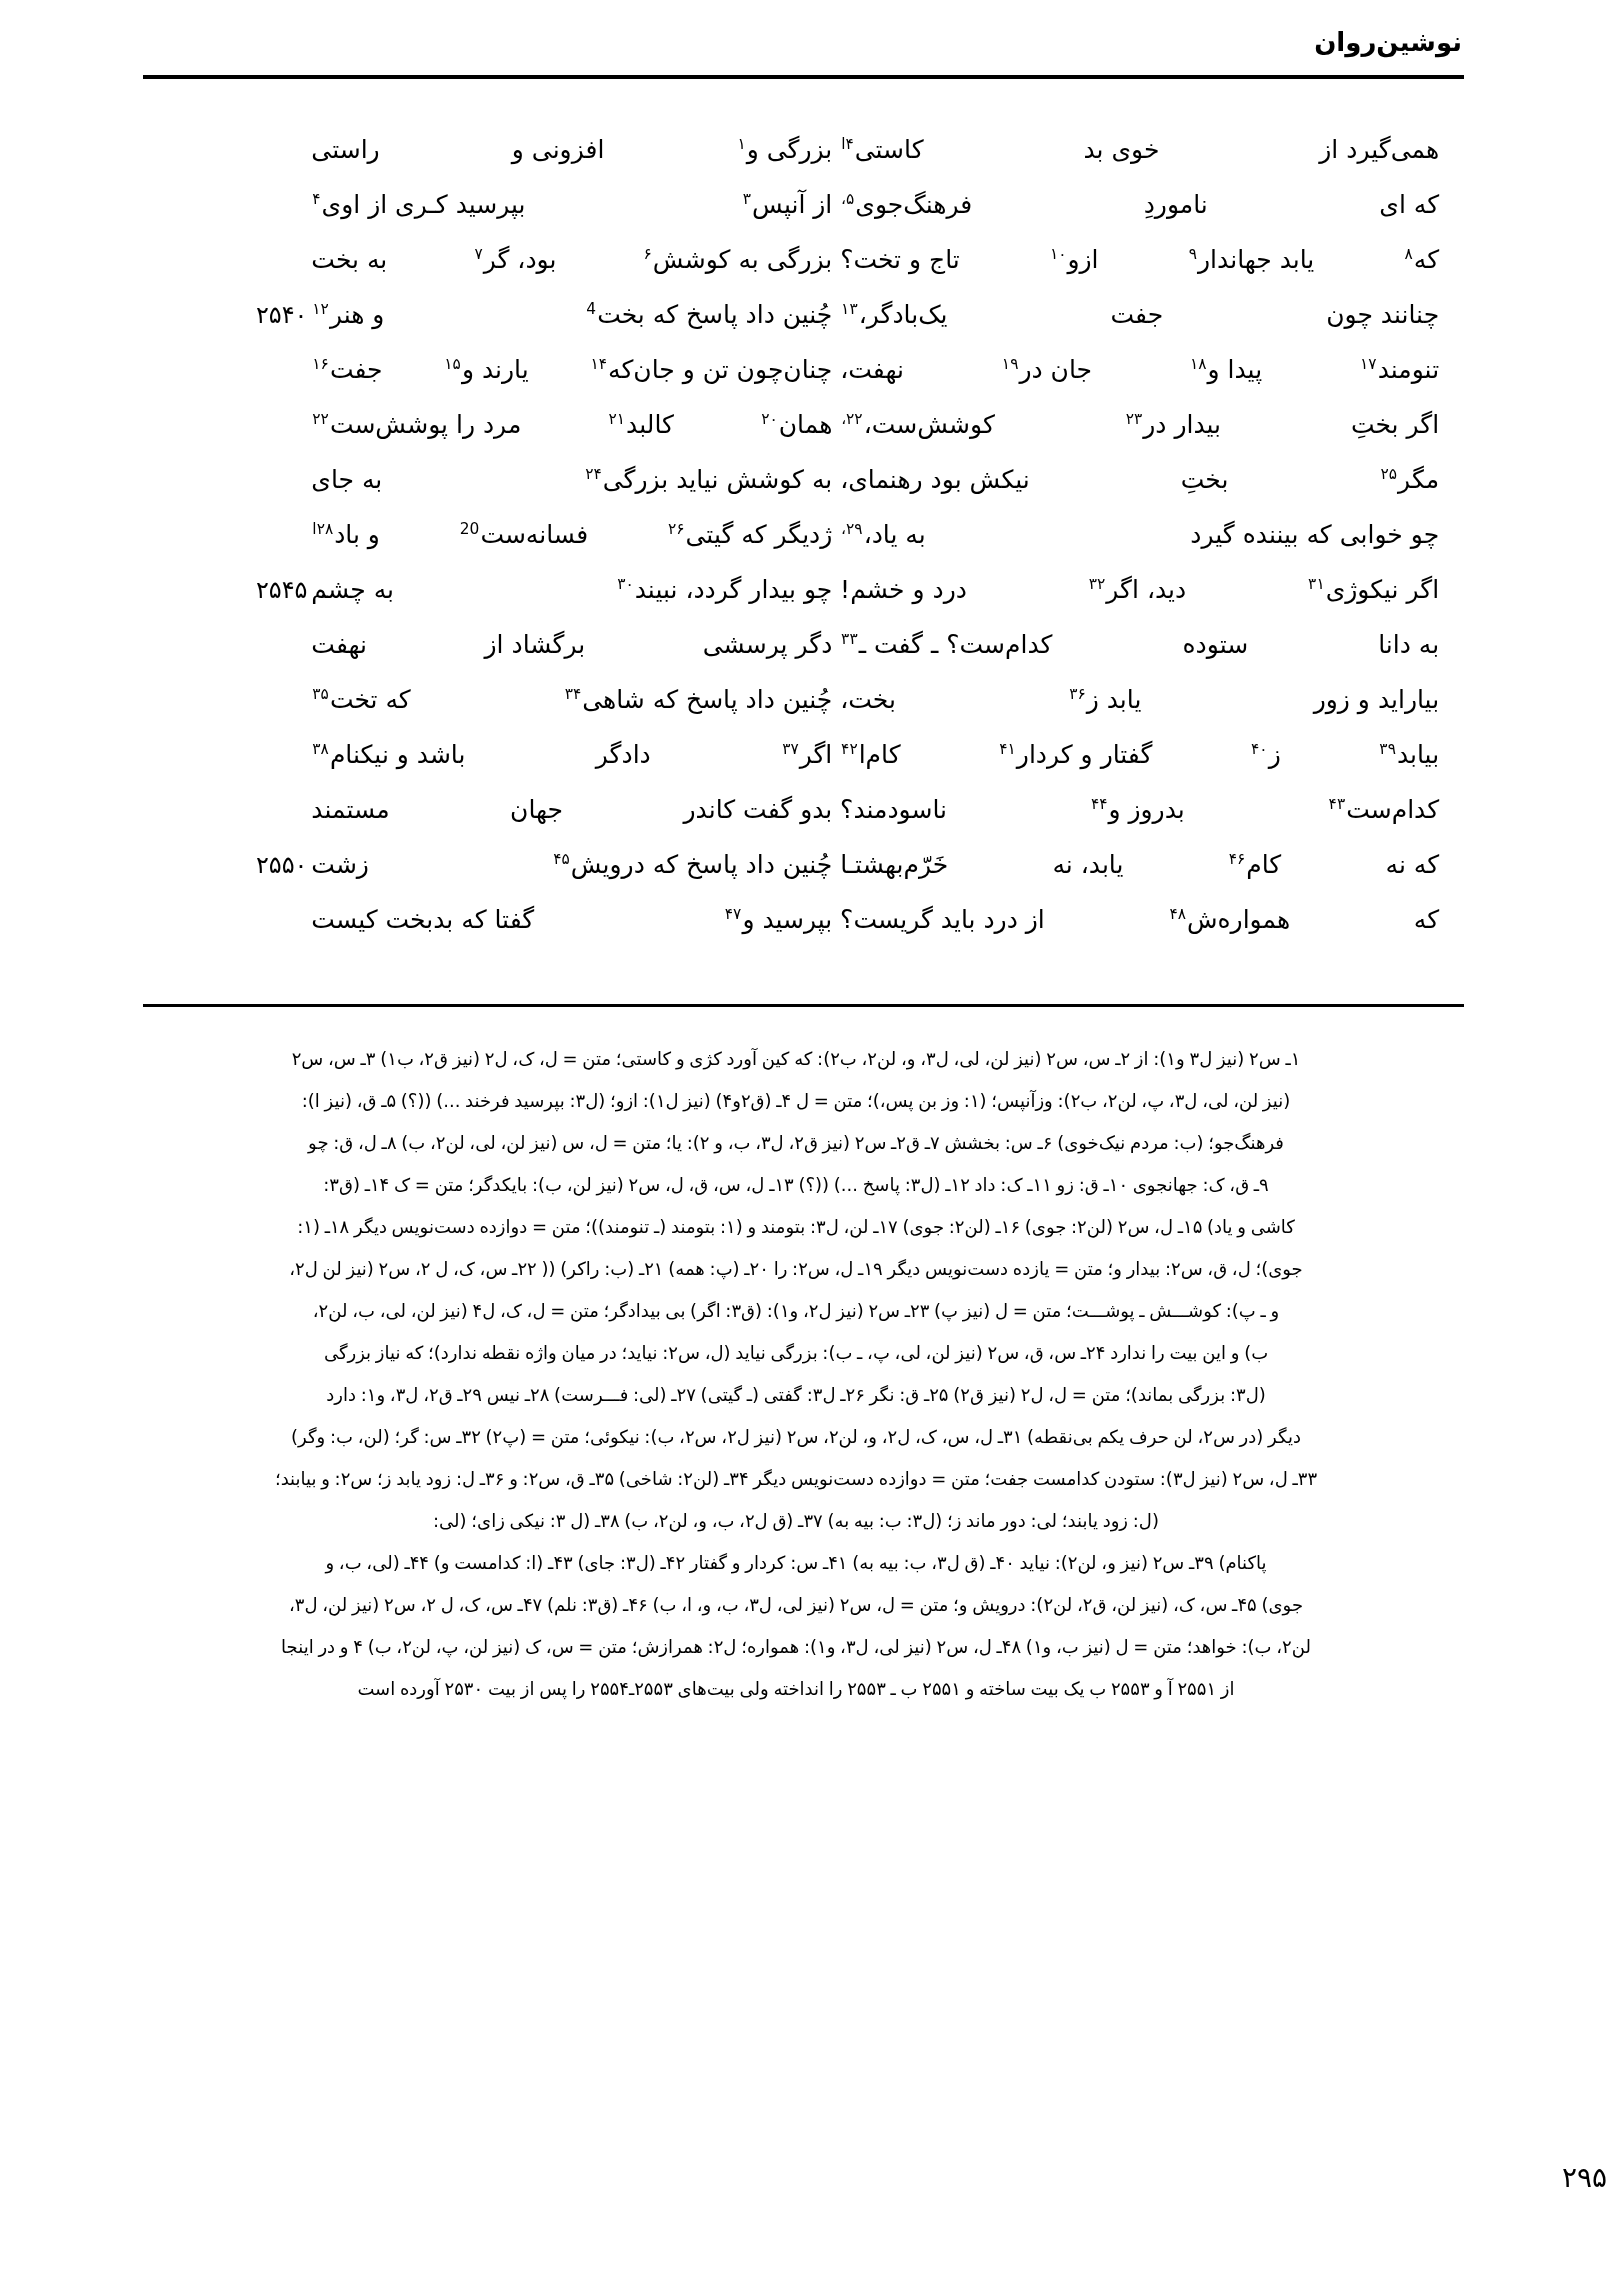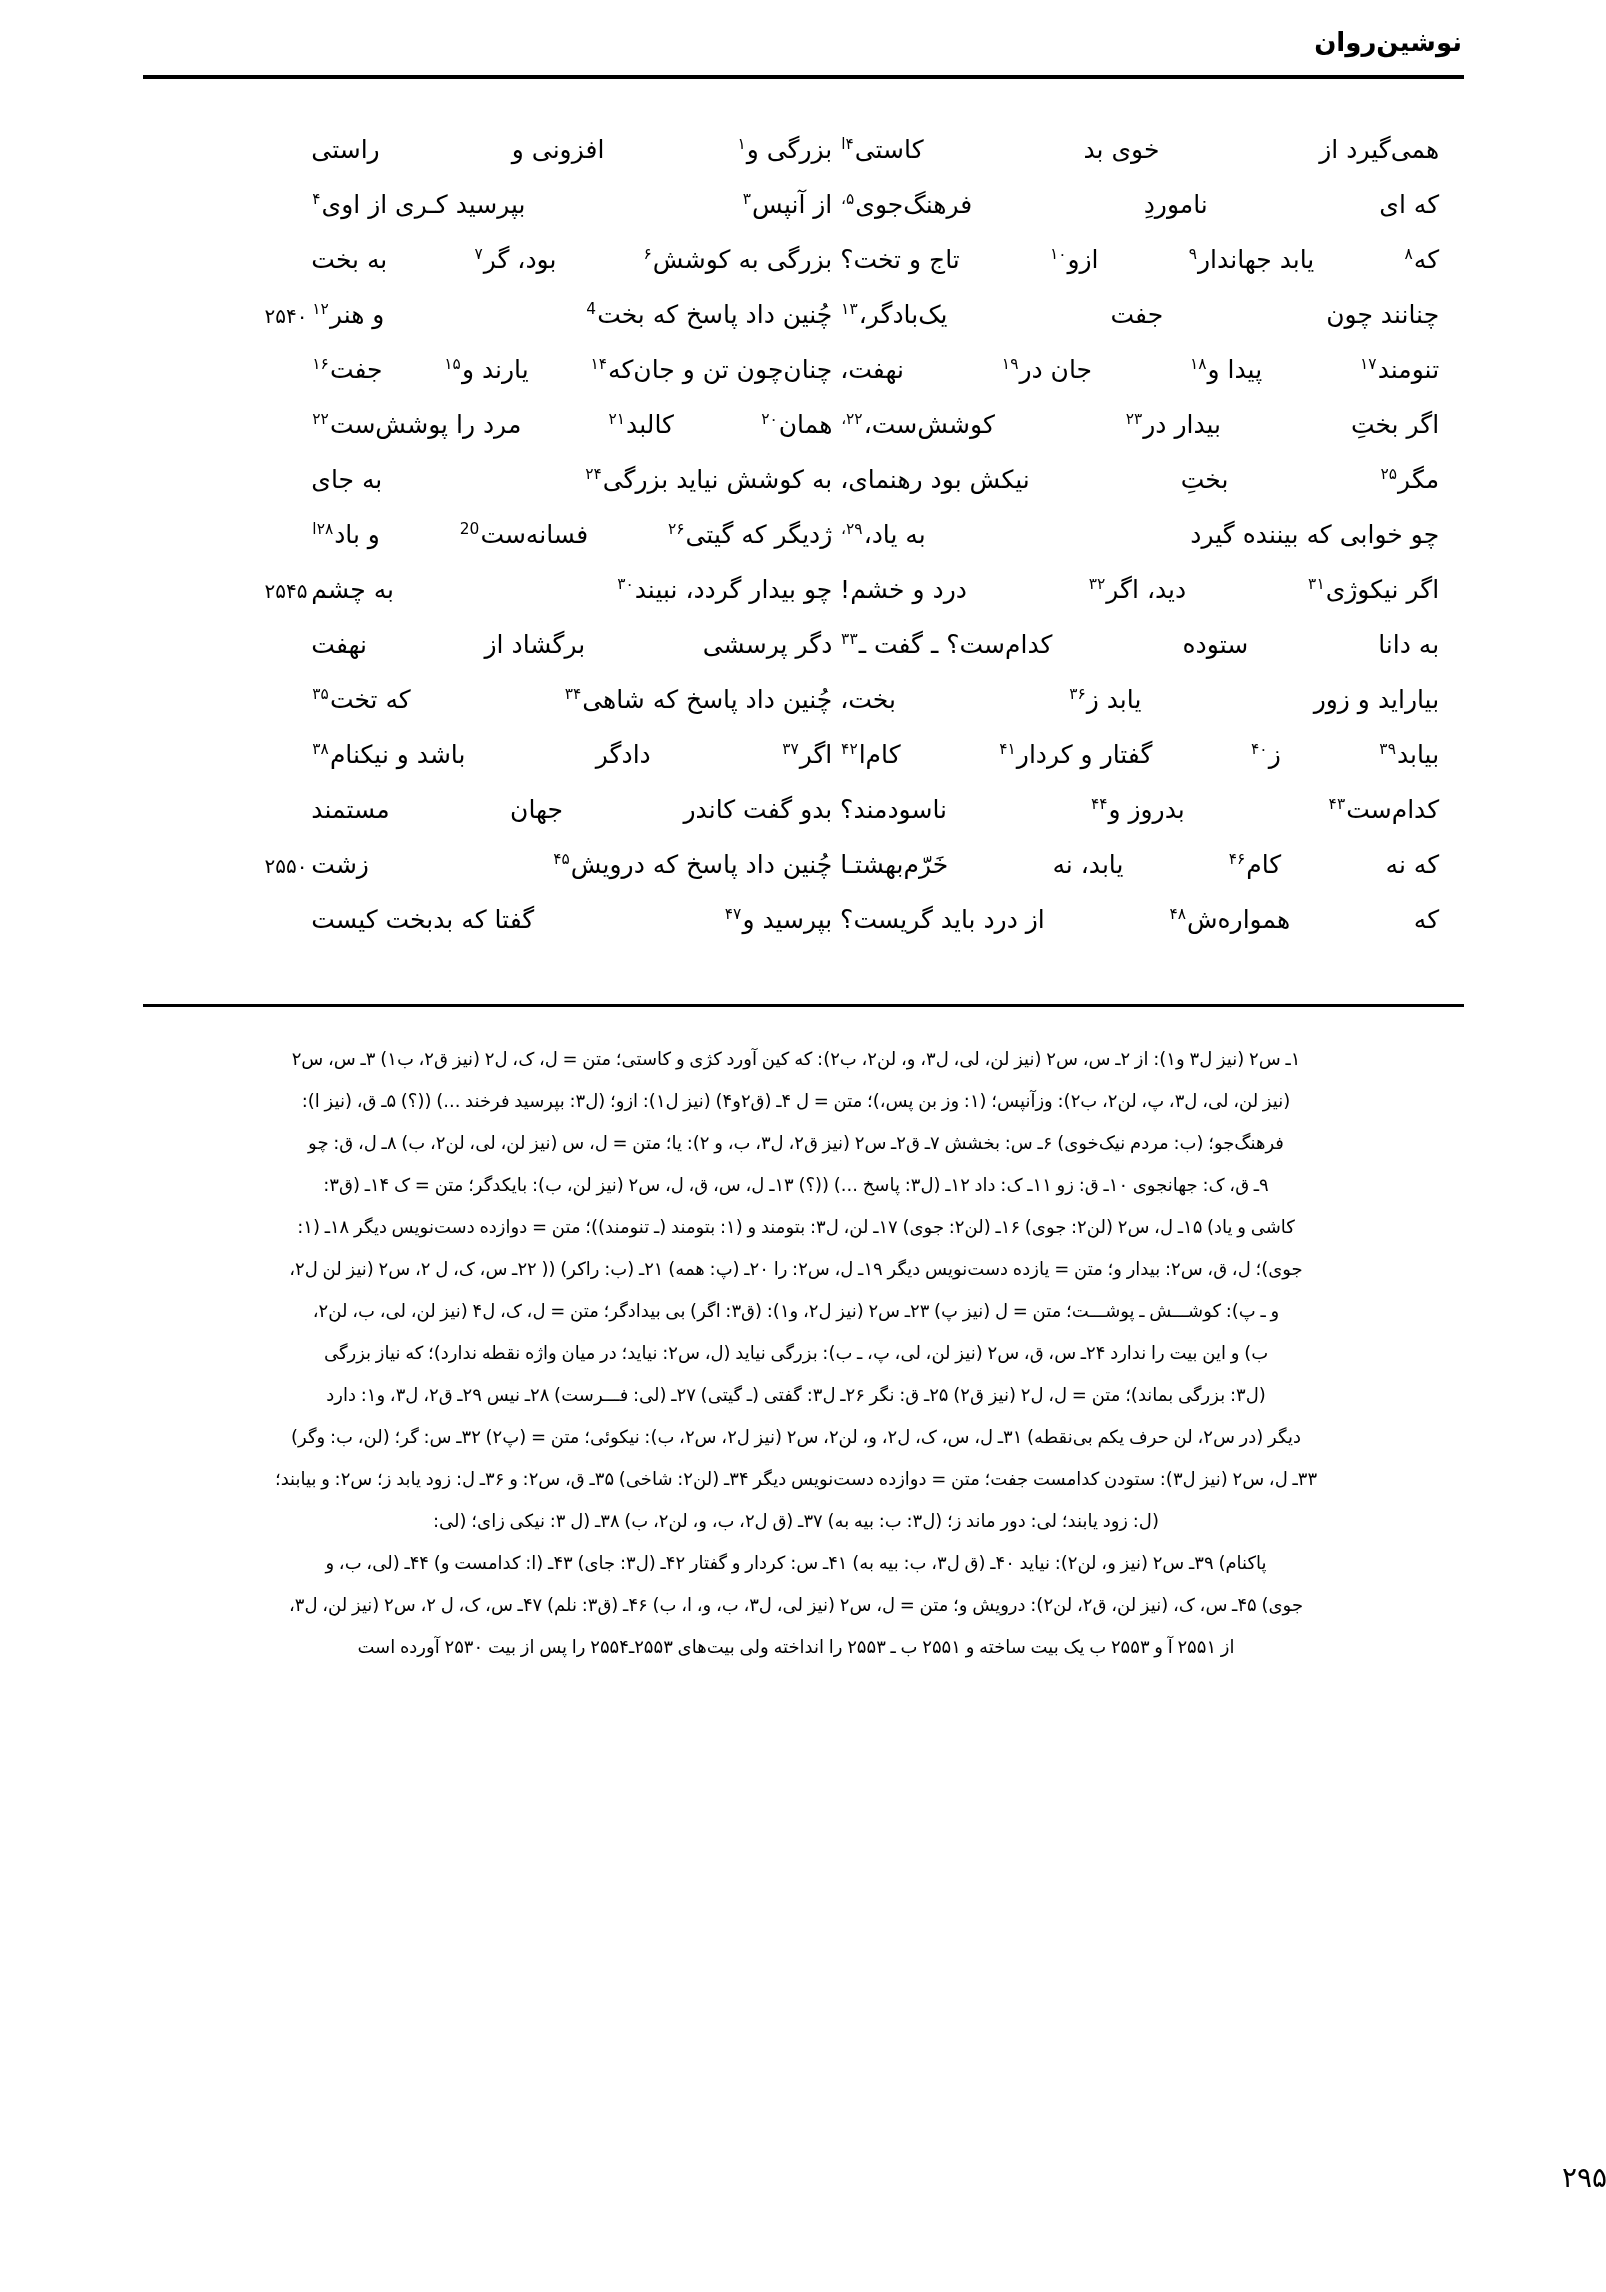--- a/index.html
+++ b/index.html
@@ -47,21 +47,21 @@
     flex-direction:row;
     align-items:baseline;
     justify-content:flex-start;
     height:55px;
     font-size:25px;
     white-space:nowrap;
   }
   .num-gutter{
     width:93px;
     flex:0 0 93px;
-    font-size:20px;
+    font-size:24px;
     text-align:right;
     padding-left:5.8px;
     letter-spacing:0px;
   }
   .hemistich{
     flex:0 0 541px;
     width:541px;
     display:flex;
     flex-direction:row;
     justify-content:space-between;
@@ -326,19 +326,20 @@
       <p>کاشی و یاد)   ۱۵ـ ل، س۲ (لن۲: جوی)   ۱۶ـ (لن۲: جوی)   ۱۷ـ لن، ل۳: بتومند و (۱: بتومند (ـ تنومند))؛ متن = دوازده دست‌نویس دیگر   ۱۸ـ (۱:</p>
       <p>جوی)؛ ل، ق، س۲: بیدار و؛ متن = یازده دست‌نویس دیگر   ۱۹ـ ل، س۲: را   ۲۰ـ (پ: همه)   ۲۱ـ (ب: راکر) ((   ۲۲ـ س، ک، ل ۲، س۲ (نیز لن ل۲،</p>
       <p>و ـ پ): کوشـــش ـ پوشـــت؛ متن = ل (نیز پ)   ۲۳ـ س۲ (نیز ل۲، و۱): (ق۳: اگر) بی بیدادگر؛ متن = ل، ک، ل۴ (نیز لن، لی، ب، لن۲،</p>
       <p>ب) و این بیت را ندارد   ۲۴ـ س، ق، س۲ (نیز لن، لی، پ، ـ ب): بزرگی نیاید (ل، س۲: نیاید؛ در میان واژه نقطه ندارد)؛ که نیاز بزرگی</p>
       <p>(ل۳: بزرگی بماند)؛ متن = ل، ل۲ (نیز ق۲)   ۲۵ـ ق: نگر   ۲۶ـ ل۳: گفتی (ـ گیتی)   ۲۷ـ (لی: فـــرست)   ۲۸ـ نیس   ۲۹ـ ق۲، ل۳، و۱: دارد</p>
       <p>دیگر (در س۲، لن حرف یکم بی‌نقطه)   ۳۱ـ ل، س، ک، ل۲، و، لن۲، س۲ (نیز ل۲، س۲، ب): نیکوئی؛ متن = (پ۲)   ۳۲ـ س: گر؛ (لن، ب: وگر)</p>
       <p>۳۳ـ ل، س۲ (نیز ل۳): ستودن کدامست جفت؛ متن = دوازده دست‌نویس دیگر   ۳۴ـ (لن۲: شاخی)   ۳۵ـ ق، س۲: و   ۳۶ـ ل: زود یابد ز؛ س۲: و بیابند؛</p>
       <p>(ل: زود یابند؛ لی: دور ماند ز؛ (ل۳: ب: بیه به)   ۳۷ـ (ق ل۲، ب، و، لن۲، ب)   ۳۸ـ (ل ۳: نیکی زای؛ (لی:</p>
       <p>پاکنام)   ۳۹ـ س۲ (نیز و، لن۲): نیاید   ۴۰ـ (ق ل۳، ب: بیه به)   ۴۱ـ س: کردار و گفتار   ۴۲ـ (ل۳: جای)   ۴۳ـ (ا: کدامست و)   ۴۴ـ (لی، ب، و</p>
       <p>جوی)   ۴۵ـ س، ک، (نیز لن، ق۲، لن۲): درویش و؛ متن = ل، س۲ (نیز لی، ل۳، ب، و، ا، ب)   ۴۶ـ (ق۳: نلم)   ۴۷ـ س، ک، ل ۲، س۲ (نیز لن، ل۳،</p>
+      <p>لن۲، ب): خواهد؛ متن = ل (نیز ب، و۱)   ۴۸ـ ل، س۲ (نیز لی، ل۳، و۱): همواره؛ ل۲: همراز‌ش؛ متن = س، ک (نیز لن، پ، لن۲، ب)   ۴ و در اینجا</p>
       <p class="fn-last">از ۲۵۵۱ آ و ۲۵۵۳ ب یک بیت ساخته و ۲۵۵۱ ب ـ ۲۵۵۳ را انداخته ولی بیت‌های ۲۵۵۳ـ۲۵۵۴ را پس از بیت ۲۵۳۰ آورده است</p>
     </div>
 
   <div class="page-number">۲۹۵</div>
 
 </div>
 
 
 </body></html>

